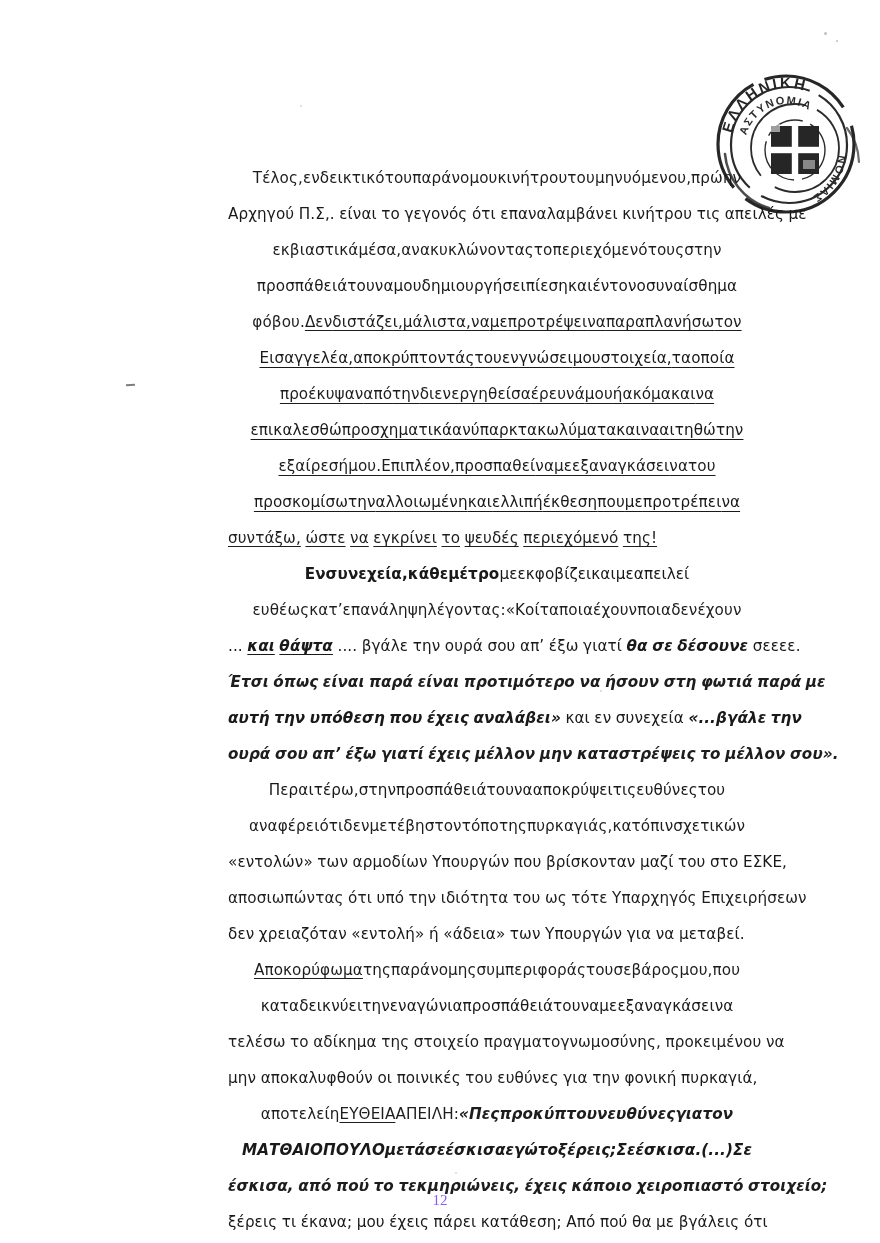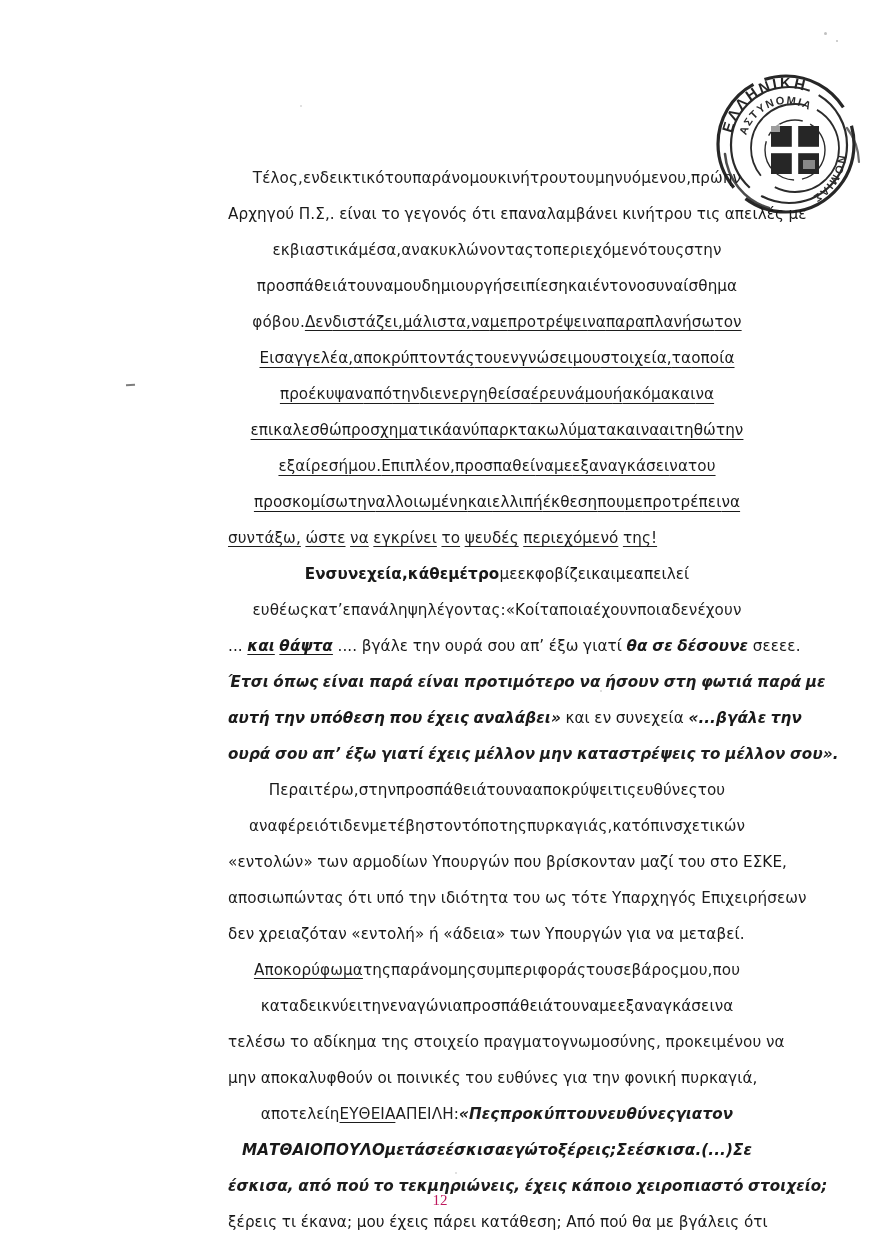--- a/index.html
+++ b/index.html
@@ -90,21 +90,21 @@
 
   
   .page-number {
     position: absolute;
     left: 0;
     top: 1192px;
     width: 880px;
     text-align: center;
     font-family: "Liberation Serif", serif;
     font-size: 15px;
-    color: #be185d;
+    color: #8b5cf6;
   }
 </style>
 </head>
 <body>
 
 <div class="page">
 
   <div class="speck" style="left:824px;top:32px;width:3px;height:3px;"></div>
   <div class="speck" style="left:836px;top:40px;width:2px;height:2px;"></div>
   <div class="speck" style="left:300px;top:105px;width:2px;height:2px;opacity:.35;"></div>

